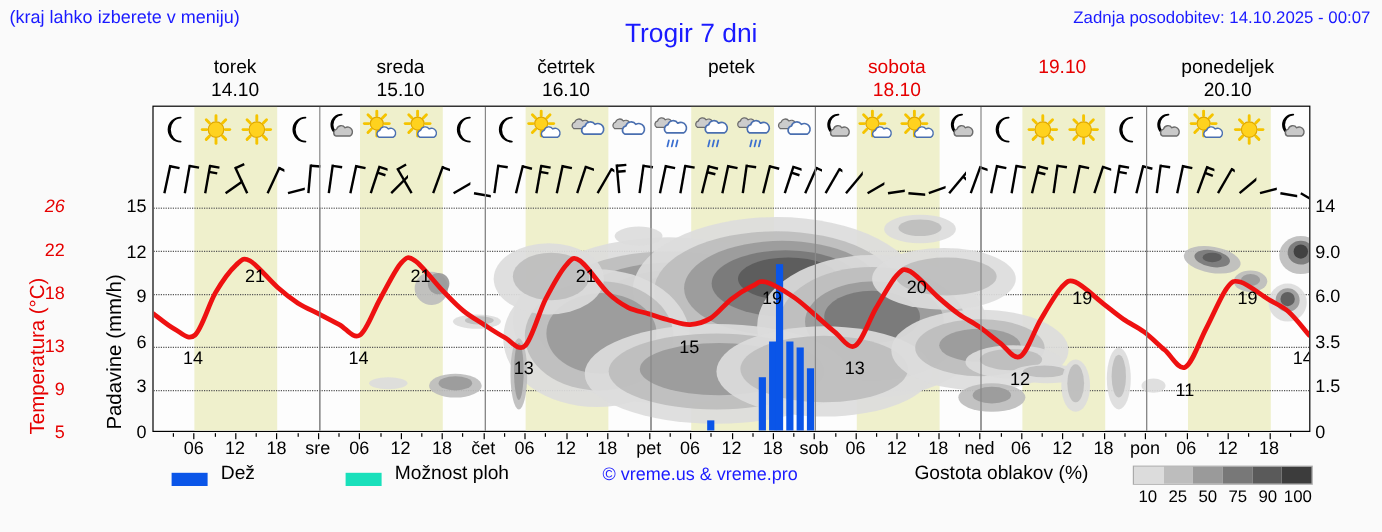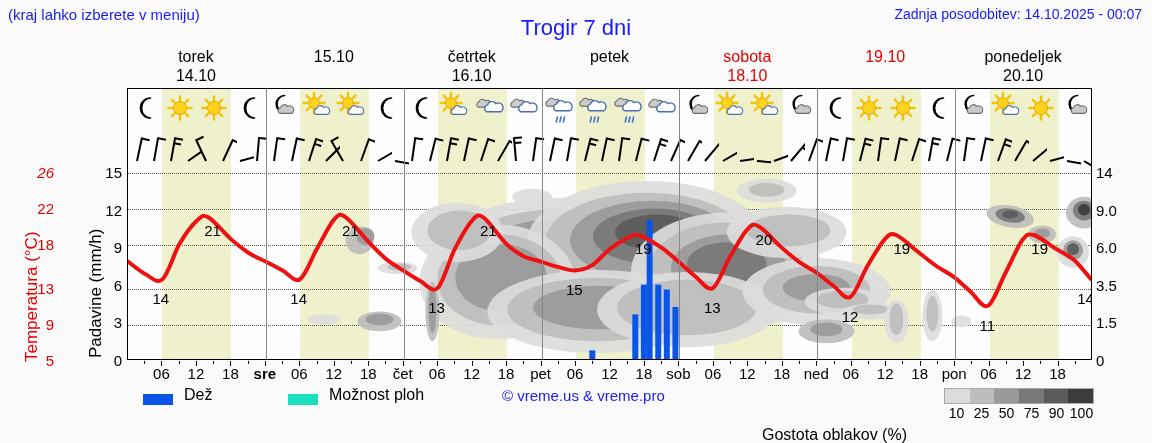--- a/index.html
+++ b/index.html
@@ -243,21 +243,20 @@
     font-size: 15px;
     color: #1a1aff;
     white-space: nowrap;
   }
   #cloud-legend-title {
     position: absolute;
     left: 762px; top: 0px;
     font-size: 16px;
     color: #000;
     white-space: nowrap;
-    margin-top: 40px;
   }
   #cloud-ramp {
     position: absolute;
     left: 944px; top: 2px;
     width: 150px; height: 16px;
     display: flex;
     border: 1px solid #aaa;
     box-sizing: border-box;
   }
   #cloud-ramp div { flex: 1 1 0; height: 100%; }
@@ -279,20 +278,21 @@
 <div class="abs" id="menu-note">(kraj lahko izberete v meniju)</div>
 <div class="abs" id="page-title">Trogir 7 dni</div>
 <div class="abs" id="last-update">Zadnja posodobitev: 14.10.2025 - 00:07</div>
 
 <div class="abs" id="day-header">
     <div class="day-cell">
       <span class="dname">torek</span>
       <span class="ddate">14.10</span>
     </div>
     <div class="day-cell">
+      <span class="dname">sreda</span>
       <span class="ddate">15.10</span>
     </div>
     <div class="day-cell">
       <span class="dname">četrtek</span>
       <span class="ddate">16.10</span>
     </div>
     <div class="day-cell">
       <span class="dname">petek</span>
     </div>
     <div class="day-cell weekend">
@@ -1170,21 +1170,21 @@
   </div>
 
 <div class="abs" id="xaxis">
     <div class="xtick-mark" style="left: 34.4643px;"></div>
     <div class="xtick-label" style="left: 34.4643px;">06</div>
     <div class="xtick-mark" style="left: 68.9286px;"></div>
     <div class="xtick-label" style="left: 68.9286px;">12</div>
     <div class="xtick-mark" style="left: 103.393px;"></div>
     <div class="xtick-label" style="left: 103.393px;">18</div>
     <div class="xtick-mark" style="left: 137.857px;"></div>
-    <div class="xtick-label" style="left: 137.857px; font-weight: bold;">sre</div>
+    <div class="xtick-label" style="left: 137.857px;">sre</div>
     <div class="xtick-mark" style="left: 172.321px;"></div>
     <div class="xtick-label" style="left: 172.321px;">06</div>
     <div class="xtick-mark" style="left: 206.786px;"></div>
     <div class="xtick-label" style="left: 206.786px;">12</div>
     <div class="xtick-mark" style="left: 241.25px;"></div>
     <div class="xtick-label" style="left: 241.25px;">18</div>
     <div class="xtick-mark" style="left: 275.714px;"></div>
     <div class="xtick-label" style="left: 275.714px;">čet</div>
     <div class="xtick-mark" style="left: 310.179px;"></div>
     <div class="xtick-label" style="left: 310.179px;">06</div>

